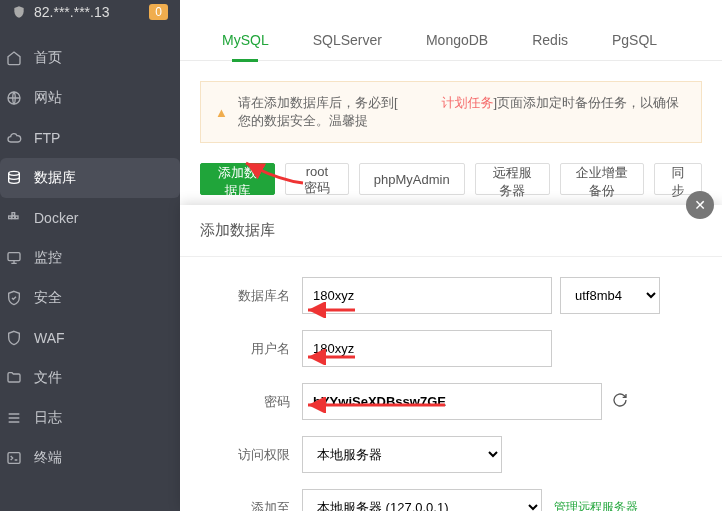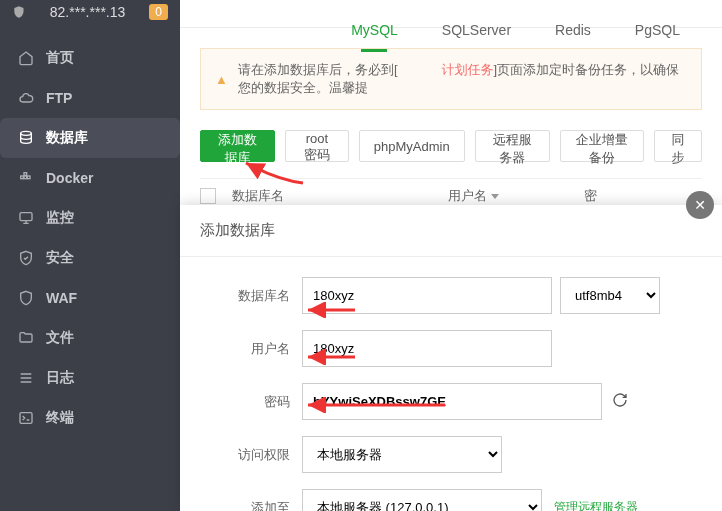--- a/index.html
+++ b/index.html
@@ -1,31 +1,31 @@
 <!DOCTYPE html>
 <html><head>
 <meta charset="utf-8">
 <style>
 * { margin: 0; padding: 0; box-sizing: border-box; font-family: -apple-system, BlinkMacSystemFont, "Segoe UI", "PingFang SC", "Microsoft YaHei", sans-serif; }
 body { width: 722px; height: 511px; overflow: hidden; background: #fff; position: relative; }
 
 .sidebar { position: absolute; left: 0; top: 0; width: 180px; height: 511px; background: #3c3f48; color: #c6c8cd; font-size: 14px; }
-.sidebar-top { height: 24px; display: flex; align-items: center; padding: 10px 12px; gap: 24px; }
+.sidebar-top { height: 24px; display: flex; align-items: center; padding: 10px 12px; gap: 8px; }
 .shield { width: 14px; height: 14px; color: #aaa; }
 .ip { color: #ddd; font-size: 14px; }
 .badge { margin-left: auto; background: #f0ad4e; color: #fff; border-radius: 3px; padding: 0 6px; font-size: 12px; line-height: 16px; }
 
 .nav { margin-top: 14px; }
-.nav-item { display: flex; align-items: center; gap: 12px; height: 40px; padding: 0 18px; cursor: pointer; font-weight: bold; }
+.nav-item { display: flex; align-items: center; gap: 12px; height: 40px; padding: 0 6px; cursor: pointer; }
 .nav-item.active { background: #4b4e58; color: #fff; border-radius: 6px; }
 .nav-icon { width: 16px; height: 16px; flex-shrink: 0; opacity: 0.8; }
 .nav-item.active .nav-icon { opacity: 1; }
 
 .main { position: absolute; left: 180px; top: 0; right: 0; height: 511px; background: #fff; }
-.tabs { display: flex; gap: 0; padding: 8px 20px; height: 28px; border-bottom: 1px solid #ebebeb; justify-content: flex-end; }
+.tabs { display: flex; gap: 0; padding: 18px 20px; height: 61px; border-bottom: 1px solid #ebebeb; }
 .tab { padding: 0 22px; height: 44px; line-height: 44px; font-size: 14px; color: #666; cursor: pointer; position: relative; }
 .tab.active { color: #20a53a; }
 .tab.active::after { content: ""; position: absolute; bottom: 0; left: 50%; transform: translateX(-50%); width: 26px; height: 3px; background: #20a53a; }
 
 .warn { margin: 20px; background: #fef9f2; border: 1px solid #f6e3c5; padding: 12px 14px; font-size: 13px; color: #666; display: flex; align-items: center; gap: 10px; }
 .warn-icon { color: #f0ad4e; }
 .warn a { color: #f56c6c; text-decoration: none; margin-left: 44px; }
 
 .btnrow { margin: 0 20px 16px; display: flex; gap: 10px; }
 .btn { height: 32px; padding: 0 14px; font-size: 13px; border: 1px solid #ddd; background: #fff; cursor: pointer; border-radius: 2px; color: #555; }
@@ -70,20 +70,27 @@
   </div>
   <div class="nav">
     <div class="nav-item">
         <svg class="nav-icon" viewBox="0 0 24 24" fill="none" stroke="currentColor" stroke-width="2">
           <path d="M3 10l9-7 9 7v10a2 2 0 01-2 2H5a2 2 0 01-2-2V10z"></path>
         </svg>
         <span>首页</span>
       </div>
     <div class="nav-item">
         <svg class="nav-icon" viewBox="0 0 24 24" fill="none" stroke="currentColor" stroke-width="2">
+          <circle cx="12" cy="12" r="9"></circle>
+          <path d="M3 12h18M12 3c2.5 3 2.5 15 0 18M12 3c-2.5 3-2.5 15 0 18"></path>
+        </svg>
+        <span>网站</span>
+      </div>
+    <div class="nav-item">
+        <svg class="nav-icon" viewBox="0 0 24 24" fill="none" stroke="currentColor" stroke-width="2">
           <path d="M18 18H7a4 4 0 010-8 5 5 0 019.6-1.5A4 4 0 0118 18z"></path>
         </svg>
         <span>FTP</span>
       </div>
     <div class="nav-item active">
         <svg class="nav-icon" viewBox="0 0 24 24" fill="none" stroke="currentColor" stroke-width="2">
           <ellipse cx="12" cy="5" rx="8" ry="3"></ellipse>
           <path d="M4 5v6c0 1.7 3.6 3 8 3s8-1.3 8-3V5M4 11v6c0 1.7 3.6 3 8 3s8-1.3 8-3v-6"></path>
         </svg>
         <span>数据库</span>
@@ -136,20 +143,21 @@
         </svg>
         <span>终端</span>
       </div>
   </div>
 </div>
 
 <div class="main">
   <div class="tabs">
     <div class="tab active">MySQL</div>
     <div class="tab">SQLServer</div>
+    <div class="tab">MongoDB</div>
     <div class="tab">Redis</div>
     <div class="tab">PgSQL</div>
   </div>
 
   <div class="warn">
     <span class="warn-icon">▲</span>
     <span>
       <span>请在添加数据库后，务必到[</span><a>计划任务</a><span>]页面添加定时备份任务，以确保您的数据安全。温馨提</span>
     </span>
   </div>

